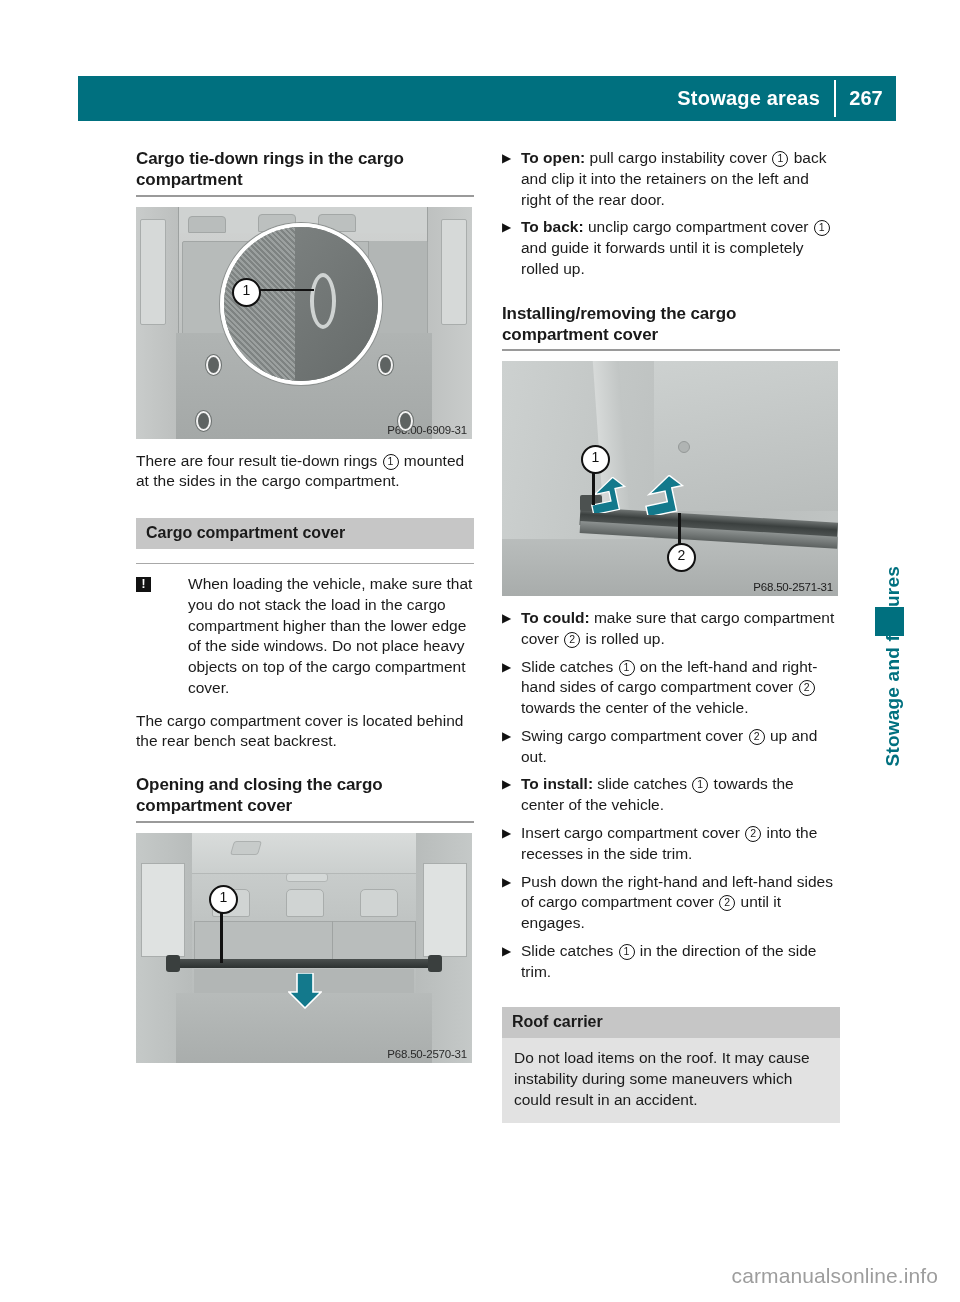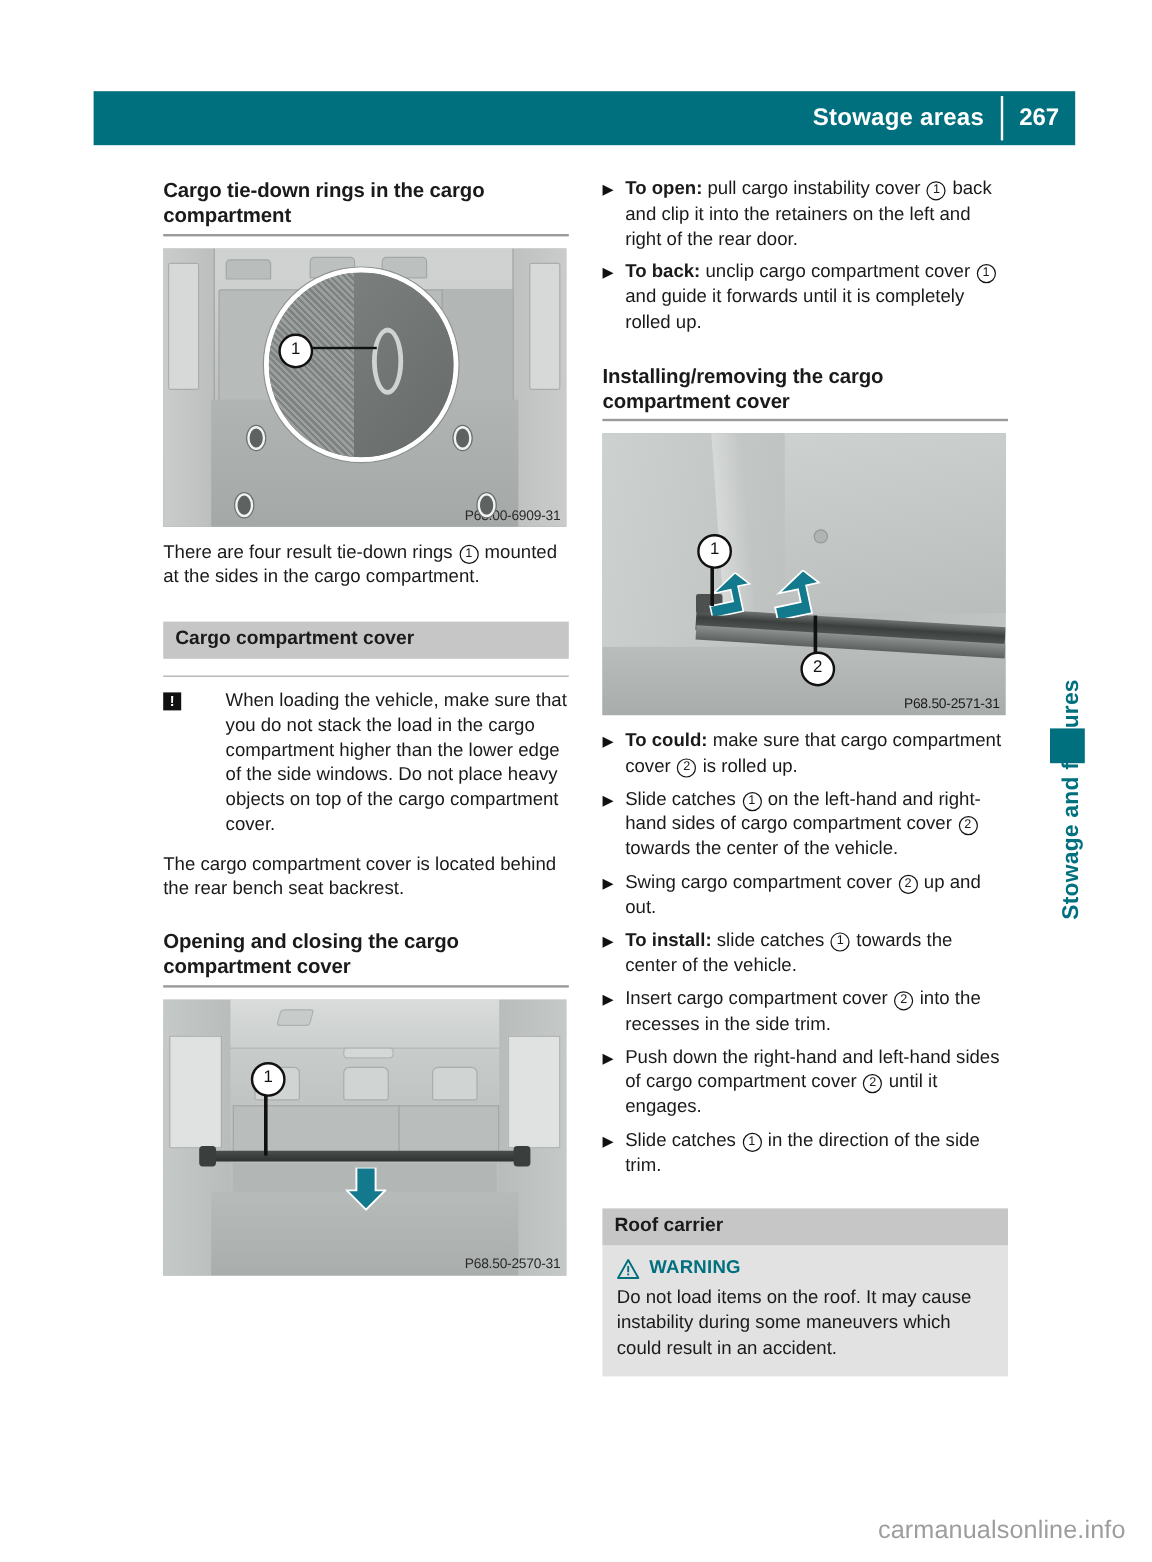--- a/index.html
+++ b/index.html
@@ -466,28 +466,20 @@
     <li>
       <span class="bullet">▶</span><span>Slide catches </span><span class="cnum">1</span><span> in the direction of the side trim.</span>
     </li>
   </ul>
 
   <div style="height:18px"></div>
 
   <div class="band" style="margin-bottom:0;">Roof carrier</div>
 
   <div class="warnbox">
-    <div class="warn-head">
-      <svg class="tri" width="19" height="17" viewBox="0 0 19 17">
-        <polygon points="9.5,1 18,16 1,16" fill="none" stroke="#00707f" stroke-width="1.6" stroke-linejoin="round"></polygon>
-        <rect x="8.7" y="6" width="1.6" height="5.2" fill="#00707f"></rect>
-        <rect x="8.7" y="12.2" width="1.6" height="1.6" fill="#00707f"></rect>
-      </svg>
-      <span class="warn-label">WARNING</span>
-    </div>
     <div class="warn-text">Do not load items on the roof. It may cause instability during some maneuvers which could result in an accident.</div>
   </div>
 
 </div>
 
 <div class="side-tab">
   <span class="side-tab-text">Stowage and features</span>
   <div class="side-tab-square"></div>
 </div>
 

